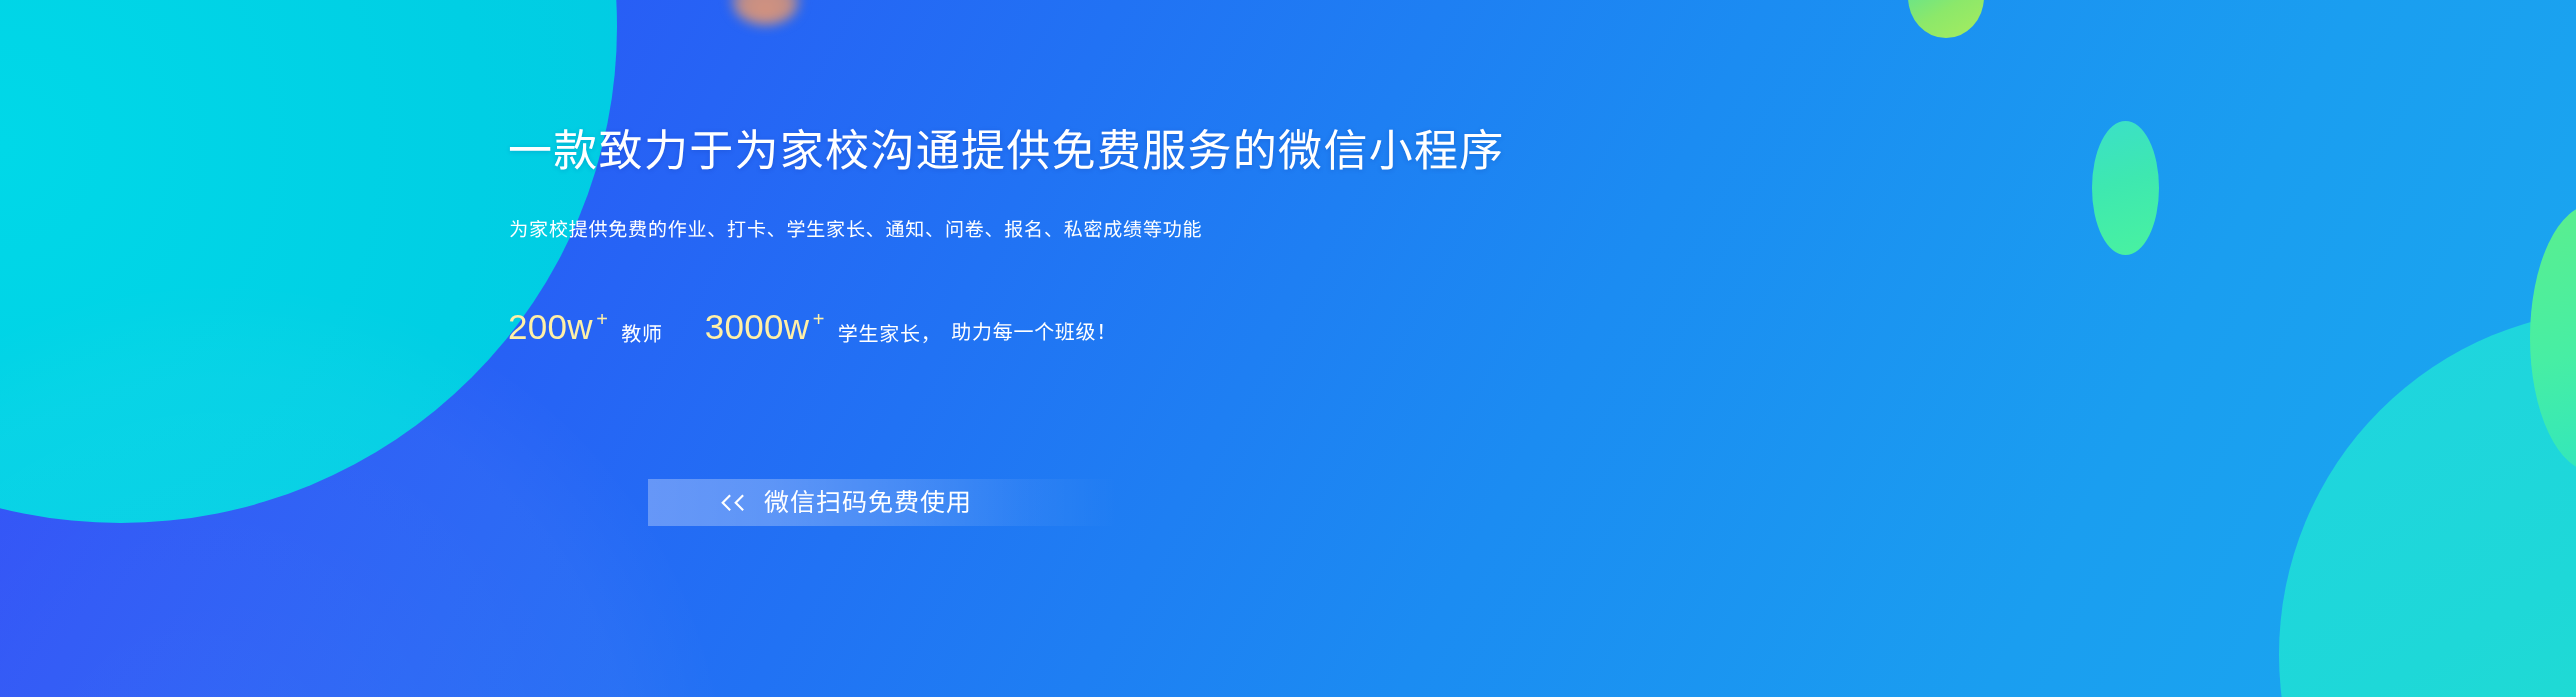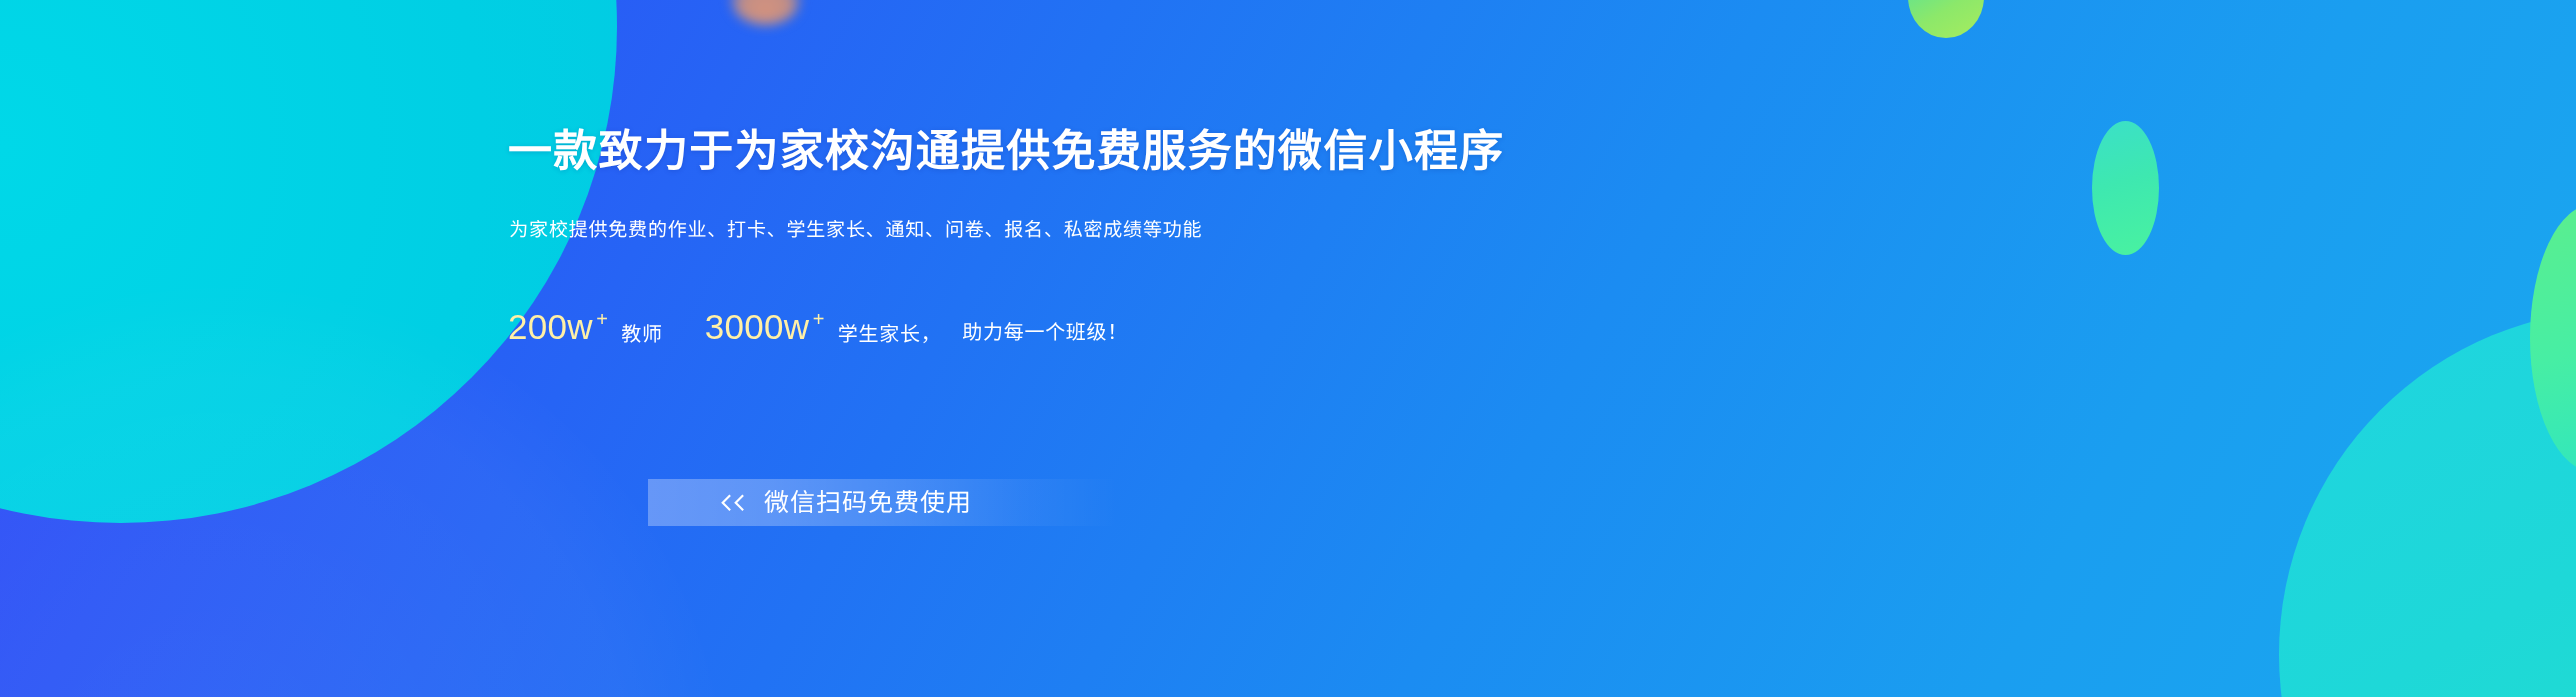--- a/index.html
+++ b/index.html
@@ -104,21 +104,21 @@
     height: 100%;
   }
 
   .headline {
     position: absolute;
     top: 129px;
     left: 0;
     margin: 0;
     color: #FFFFFF;
     font-size: 44px;
-    font-weight: 700;
+    font-weight: 400;
     letter-spacing: 1.3px;
     line-height: 1;
     white-space: nowrap;
     text-shadow: 0 1.3px 5.4px rgba(0,30,120,0.18);
   }
 
   .subtitle {
     position: absolute;
     top: 220px;
     left: 1.3px;
@@ -173,21 +173,21 @@
   }
 
   .stat-gap { width: 42px; }
 
   .tagline {
     color: #FFFFFF;
     font-size: 20px;
     font-weight: 400;
     line-height: 1;
     letter-spacing: 0.7px;
-    margin-left: 21px;
+    margin-left: 10px;
   }
 
   
   .cta {
     position: absolute;
     top: 479px;
     left: 140px;
     width: 470px;
     height: 47px;
     display: flex;

